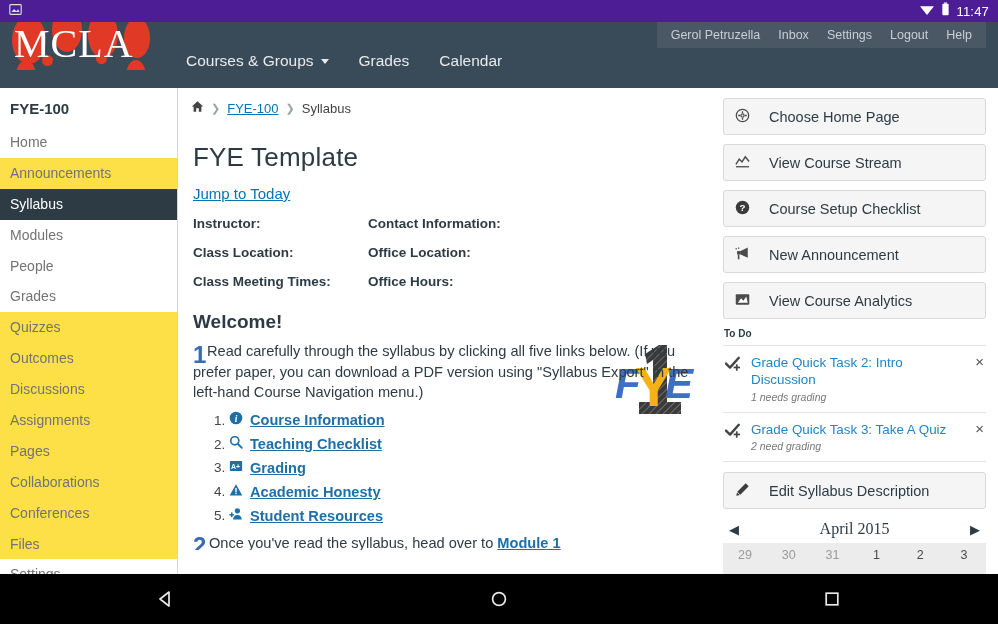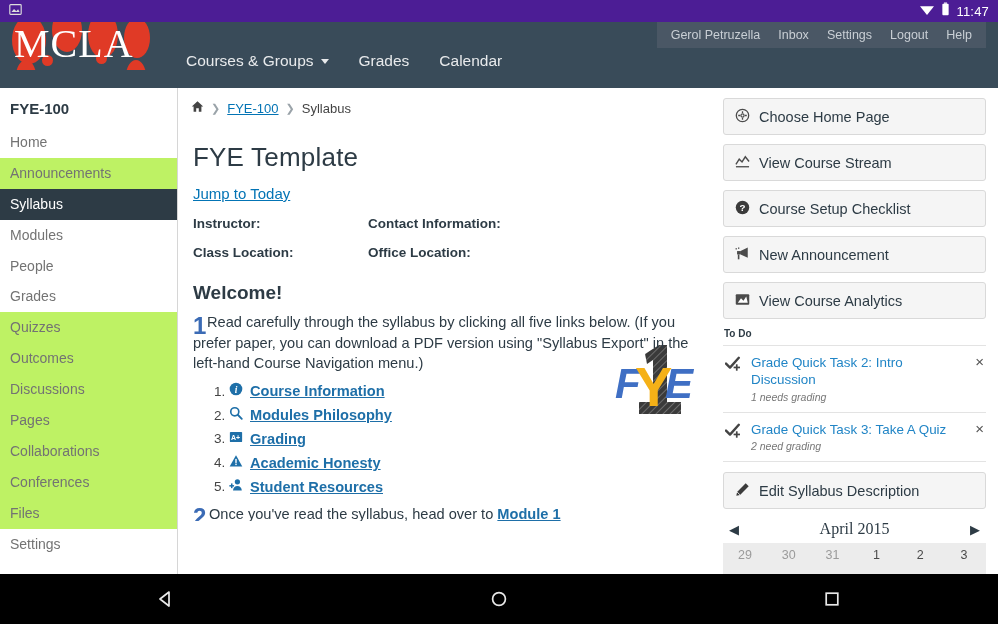--- a/index.html
+++ b/index.html
@@ -72,21 +72,21 @@
   }
   .coursenav .course-code {
     font-size: 15px; font-weight: bold; color: #2d3b45;
     padding: 12px 12px 10px 10px;
   }
   .coursenav ul { list-style: none; }
   .coursenav li a {
     display: block; padding: 6px 10px; font-size: 14px;
     color: #737373; text-decoration: none; line-height: 1.35;
   }
-  .coursenav li.shaded a { background: #bef264; }
+  .coursenav li.shaded a { background: #fde047; }
   .coursenav li.active a { background: #2d3b45; color: #fff; }
 
   
   .content {
     position: absolute; left: 179px; top: 88px;
     width: 531px; height: 486px; background: #fff;
     padding: 12px 18px 0 12px; overflow: hidden;
   }
   .breadcrumb {
     display: flex; align-items: center; gap: 7px;
@@ -154,21 +154,21 @@
   .cutline .ct { position: absolute; left: 16px; top: 1px; font-size: 14.6px; color: #2d3b45; }
   .cutline .ct a { color: #1E6FA8; text-decoration: underline; font-weight: bold; text-align: right; }
 
   
   .rightbar {
     position: absolute; left: 711px; top: 88px;
     width: 287px; height: 486px; background: #fff;
     padding: 10px 12px 0 12px; overflow: hidden;
   }
   .rb-btn {
-    display: flex; align-items: center; gap: 9px;
+    display: flex; align-items: center; gap: 19px;
     width: 263px; min-height: 37px;
     border: 1px solid #d9d9d9; border-radius: 3px;
     background: #f5f5f5; color: #2d3b45;
     font-size: 14.5px; padding: 7px 11px;
     margin-bottom: 9px; text-decoration: none;
   }
   .rb-title {
     font-size: 10px; font-weight: bold; color: #2d3b45;
     margin: 8px 0 6px 1px;
   }
@@ -308,20 +308,23 @@
       <li class="shaded">
           <a href="#">Quizzes</a>
         </li>
       <li class="shaded">
           <a href="#">Outcomes</a>
         </li>
       <li class="shaded">
           <a href="#">Discussions</a>
         </li>
       <li class="shaded">
+          <a href="#">Assignments</a>
+        </li>
+      <li class="shaded">
           <a href="#">Pages</a>
         </li>
       <li class="shaded">
           <a href="#">Collaborations</a>
         </li>
       <li class="shaded">
           <a href="#">Conferences</a>
         </li>
       <li class="shaded">
           <a href="#">Files</a>
@@ -351,20 +354,24 @@
     <a href="#" class="jump-today">Jump to Today</a>
 
     <div class="syl-grid">
       <div class="row">
         <div class="cell c1">Instructor:</div>
         <div class="cell">Contact Information:</div>
       </div>
       <div class="row">
         <div class="cell c1">Class Location:</div>
         <div class="cell">Office Location:</div>
+      </div>
+      <div class="row">
+        <div class="cell c1">Class Meeting Times:</div>
+        <div class="cell">Office Hours:</div>
       </div>
 
       <div class="fye-logo">
         <svg width="86" height="84" viewBox="0 0 86 84">
           <defs>
             <pattern id="hatch" width="5" height="5" patternTransform="rotate(45)" patternUnits="userSpaceOnUse">
               <rect width="5" height="5" fill="#3a3a3a"></rect>
               <line x1="0" y1="0" x2="0" y2="5" stroke="#6d6d6d" stroke-width="2"></line>
             </pattern>
           </defs>
@@ -393,21 +400,21 @@
         </span>
         <a href="#">Course Information</a>
       </span></li>
       <li><span class="li-inner">
         <span>
           <svg width="14" height="14" viewBox="0 0 16 16">
                 <circle cx="6.6" cy="6.6" r="4.6" fill="none" stroke="#1E6FA8" stroke-width="1.9"></circle>
                 <line x1="10" y1="10" x2="14.6" y2="14.6" stroke="#1E6FA8" stroke-width="2.1" stroke-linecap="round"></line>
               </svg>
         </span>
-        <a href="#">Modules Philosophy</a>
+        <a href="#">Teaching Checklist</a>
       </span></li>
       <li><span class="li-inner">
         <span>
           <svg width="14" height="14" viewBox="0 0 16 16">
                 <rect x="1" y="2.2" width="14" height="11.6" rx="1" fill="#1E6FA8"></rect>
                 <text x="7.6" y="11" text-anchor="middle" font-family="Liberation Sans, sans-serif" font-size="8" font-weight="bold" fill="#fff">A+</text>
               </svg>
         </span>
         <a href="#">Grading</a>
       </span></li>

